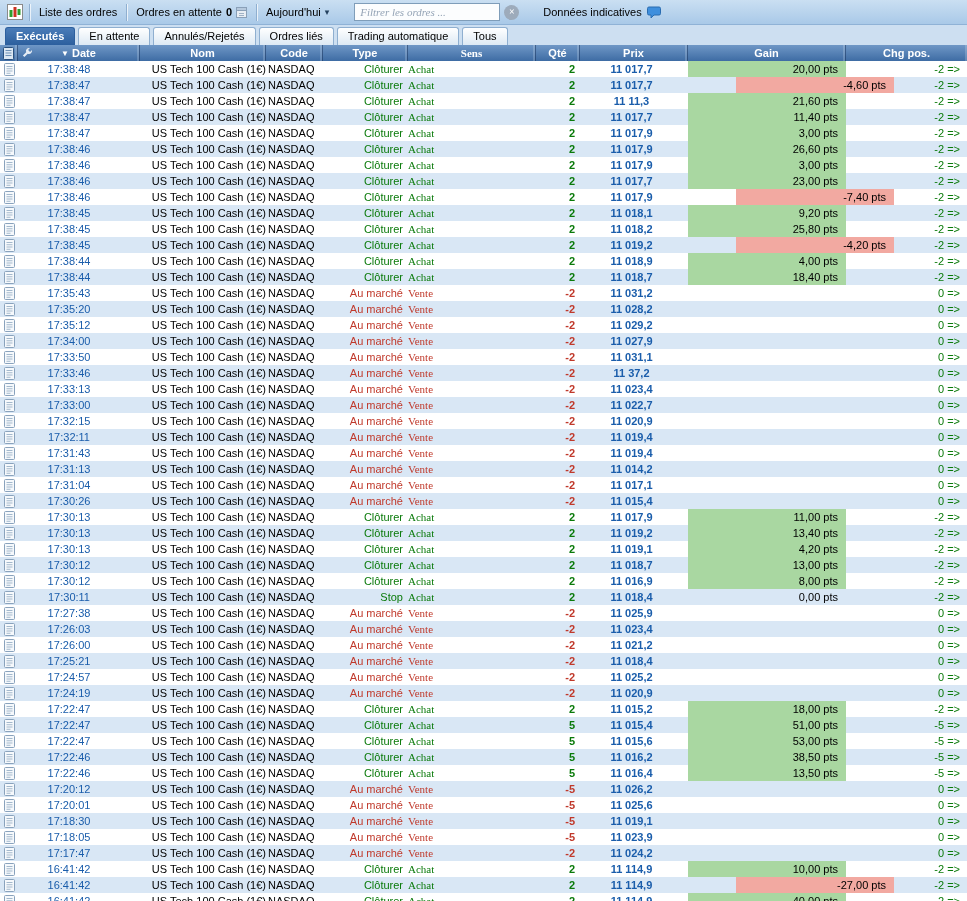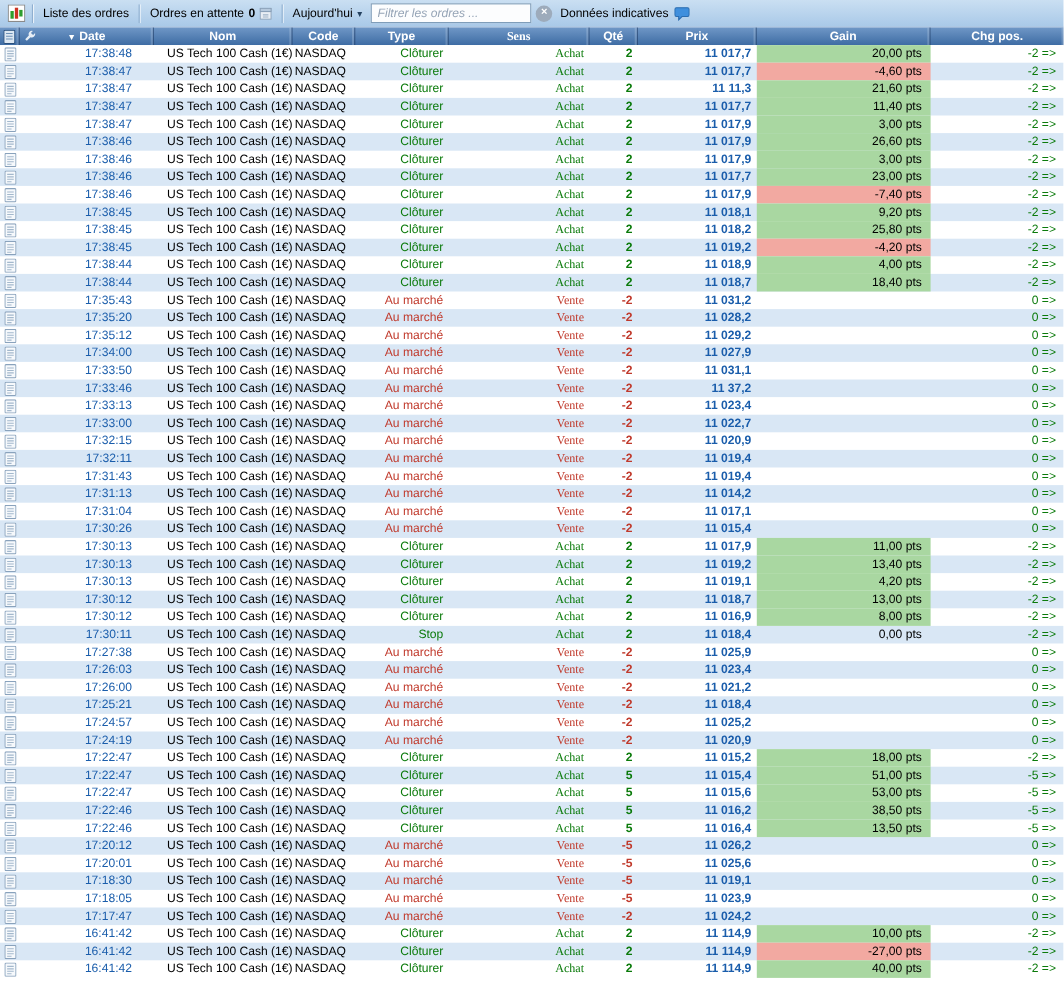--- a/index.html
+++ b/index.html
@@ -9,21 +9,21 @@
 
   
   .toolbar { height:25px; flex:0 0 25px; background:linear-gradient(var(--toolbar-grad-top,#cadff2), var(--toolbar-grad-bottom,#a9c9e8));
              display:flex; align-items:center; padding:0 4px; border-bottom:1px solid #8fb2d6; }
   .app-icon { display:flex; align-items:center; margin:0 3px; cursor:pointer; }
   .tb-sep { width:1px; height:17px; background:#8fafd0; box-shadow:1px 0 0 rgba(255,255,255,.7); margin:0 3px; }
   .tb-btn { display:flex; align-items:center; gap:4px; padding:3px 6px; cursor:pointer; white-space:nowrap; }
   .bold { font-weight:bold; }
   .caret { font-size:9px; color:#24415f; }
   .mini-ic { display:flex; align-items:center; cursor:pointer; }
-  .filter-wrap { display:flex; align-items:center; gap:4px; margin:0 2px; }
+  .filter-wrap { display:flex; align-items:center; gap:4px; margin:0 19px;font-family:Liberation Serif, serif; }
   .filter-input { width:146px; height:18px; border:1px solid #7f9db9; background:#fcfdfe; padding:0 5px;
                   font-family:inherit; font-size:11px; font-style:italic; color:#444; }
   .filter-input::placeholder { color:#95a4b6; font-style:italic; }
   .clear-btn { width:15px; height:15px; border-radius:8px; background:#9dabbb; color:#fff; font-size:10px;
                line-height:14px; text-align:center; cursor:pointer; font-weight:bold; }
   .tb-label { display:flex; align-items:center; gap:5px; padding:0 5px; white-space:nowrap; }
 
   
   .tabbar { height:20px; flex:0 0 20px; background:var(--tabbar-bg,#cddff1); display:flex; align-items:flex-end; padding:0 0 0 5px; gap:3px; }
   .tab { height:18px; padding:2px 10px 0; border:1px solid #8fafd0; border-bottom:none; border-radius:3px 3px 0 0;
@@ -51,33 +51,33 @@
   .c-prix { width:108px; flex:0 0 108px; }
   .c-gain { width:158px; flex:0 0 158px; }
   .c-chg  { flex:1; }
 
   
   .tbody { flex:1; overflow:hidden; background:#fff; }
   .tr { display:flex; height:16px; cursor:default; }
   .tr.alt { background:var(--row-alt-bg,#d9e7f5); }
   .td { height:16px; line-height:16px; white-space:nowrap; overflow:hidden; }
   .td.c-ic   { display:flex; align-items:center; justify-content:center; }
-  .td.c-date { text-align:right; padding-right:20px; color:var(--date-text,#1a5dab); }
+  .td.c-date { text-align:center; padding-right:20px; color:var(--date-text,#1a5dab); }
   .td.c-nom  { padding-left:6px;text-align:right; }
   .td.c-code { padding-left:2px; }
   .td.c-type { text-align:right; padding-right:5px; }
-  .td.c-sens { text-align:right; padding-right:5px; }
+  .td.c-sens { text-align:left; padding-right:5px; }
   .td.c-qte  { text-align:right; padding-right:5px; font-weight:bold; }
-  .td.c-prix { text-align:right; padding-right:5px; color:var(--price-text,#1a5dab); font-weight:bold; }
+  .td.c-prix { text-align:center; padding-right:5px; color:var(--price-text,#1a5dab); font-weight:bold; }
   .td.c-gain { text-align:right; padding-right:8px; }
   .td.c-chg  { text-align:right; padding-right:7px; color:var(--positive-text,#0a7a0a); }
   .pos { color:var(--positive-text,#0a7a0a); }
   .neg { color:var(--negative-text,#c0392b); }
   .gain-pos { background:var(--gain-positive-bg,#a9d7a1);padding-left:16px; }
-  .gain-neg { background:var(--gain-negative-bg,#f2a9a1); }
+  .gain-neg { background:var(--gain-negative-bg,#f2a9a1);margin-left:48px; }
 </style>
 </head>
 <body>
 
 <div class="app">
 
   <div class="toolbar">
     <span class="app-icon">
       <svg width="16" height="16" viewBox="0 0 16 16" aria-hidden="true">
         <rect x="0.5" y="0.5" width="15" height="15" fill="#ffffff" stroke="#8a8a8a"></rect>
@@ -112,20 +112,28 @@
     <span class="tb-label">
       <span>Données indicatives</span>
       <span class="mini-ic">
         <svg width="14" height="13" viewBox="0 0 14 13" aria-hidden="true">
           <path d="M2 1h10a1.5 1.5 0 0 1 1.5 1.5v5A1.5 1.5 0 0 1 12 9H7l-3 3V9H2A1.5 1.5 0 0 1 .5 7.5v-5A1.5 1.5 0 0 1 2 1z" fill="#3f8fdd" stroke="#2a6cb0"></path>
         </svg>
       </span>
     </span>
   </div>
 
+  <div class="tabbar">
+    <div class="tab active">Exécutés</div>
+    <div class="tab">En attente</div>
+    <div class="tab">Annulés/Rejetés</div>
+    <div class="tab">Ordres liés</div>
+    <div class="tab">Trading automatique</div>
+    <div class="tab">Tous</div>
+  </div>
 
   <div class="thead">
     <div class="th c-ic">
       <svg width="11" height="13" viewBox="0 0 11 13" aria-hidden="true">
         <rect x="0.5" y="0.5" width="10" height="12" rx="1" fill="#dce7f2" stroke="#29507e"></rect>
         <path d="M2.5 3.5h6M2.5 6h6M2.5 8.5h6" stroke="#6e91b6" fill="none"></path>
       </svg>
     </div>
     <div class="th c-date">
       <span class="wrench">

